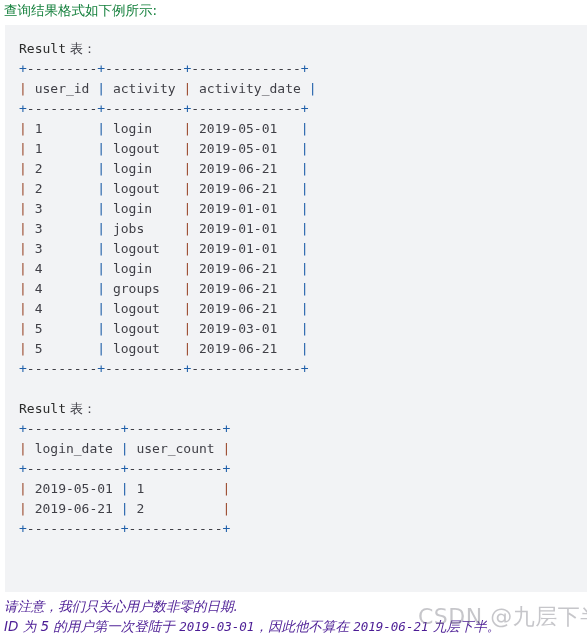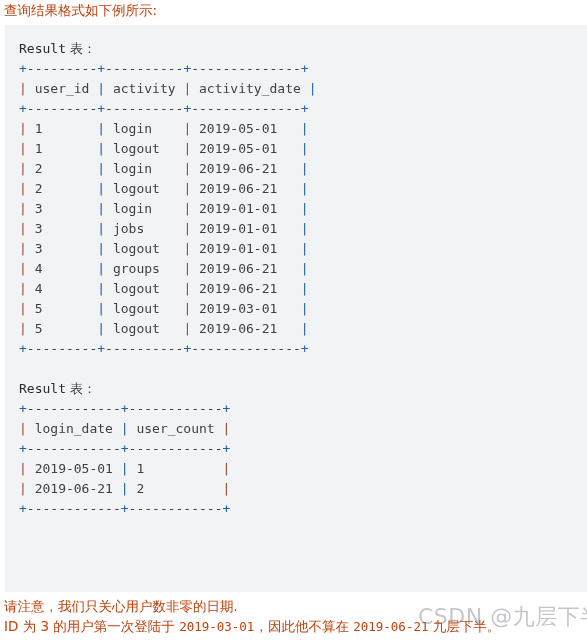--- a/index.html
+++ b/index.html
@@ -19,21 +19,21 @@
     position: absolute;
     inset: 0;
   }
   .intro-line {
     position: absolute;
     left: 4px;
     top: 1px;
     font-family: "DejaVu Sans", sans-serif;
     font-size: 13.5px;
     line-height: 18px;
-    color: #c2410c;
+    color: #15803d;
     white-space: pre;
     text-align: right;
   }
   .code-block {
     position: absolute;
     left: 5px;
     top: 25px;
     width: 582px;
     height: 567px;
     background: #f2f3f5;
@@ -61,21 +61,22 @@
     position: absolute;
     left: 4px;
     top: 596px;
     width: 583px;
   }
   .note-line {
     font-family: "DejaVu Sans", sans-serif;
     font-size: 13.5px;
     line-height: 20px;
     white-space: pre;
-    color: #c2410c;
+    color: #4c1d95;
+    font-style: italic;
   }
   .mono-inline {
     font-family: "DejaVu Sans Mono", monospace;
     font-size: 12.5px;
   }
   .watermark {
     position: absolute;
     left: 418px;
     top: 604px;
     font-family: "DejaVu Sans", sans-serif;
@@ -102,20 +103,21 @@
     <div class="code-line"><span style="color: rgb(31, 95, 169);">+</span>---------<span style="color: rgb(31, 95, 169);">+</span>----------<span style="color: rgb(31, 95, 169);">+</span>--------------<span style="color: rgb(31, 95, 169);">+</span></div>
     <div class="code-line"><span style="color: rgb(155, 75, 46);">|</span> user_id <span style="color: rgb(31, 95, 169);">|</span> activity <span style="color: rgb(155, 75, 46);">|</span> activity_date <span style="color: rgb(31, 95, 169);">|</span></div>
     <div class="code-line"><span style="color: rgb(31, 95, 169);">+</span>---------<span style="color: rgb(31, 95, 169);">+</span>----------<span style="color: rgb(31, 95, 169);">+</span>--------------<span style="color: rgb(31, 95, 169);">+</span></div>
     <div class="code-line"><span style="color: rgb(155, 75, 46);">|</span> 1       <span style="color: rgb(31, 95, 169);">|</span> login    <span style="color: rgb(155, 75, 46);">|</span> 2019-05-01   <span style="color: rgb(31, 95, 169);">|</span></div>
     <div class="code-line"><span style="color: rgb(155, 75, 46);">|</span> 1       <span style="color: rgb(31, 95, 169);">|</span> logout   <span style="color: rgb(155, 75, 46);">|</span> 2019-05-01   <span style="color: rgb(31, 95, 169);">|</span></div>
     <div class="code-line"><span style="color: rgb(155, 75, 46);">|</span> 2       <span style="color: rgb(31, 95, 169);">|</span> login    <span style="color: rgb(155, 75, 46);">|</span> 2019-06-21   <span style="color: rgb(31, 95, 169);">|</span></div>
     <div class="code-line"><span style="color: rgb(155, 75, 46);">|</span> 2       <span style="color: rgb(31, 95, 169);">|</span> logout   <span style="color: rgb(155, 75, 46);">|</span> 2019-06-21   <span style="color: rgb(31, 95, 169);">|</span></div>
     <div class="code-line"><span style="color: rgb(155, 75, 46);">|</span> 3       <span style="color: rgb(31, 95, 169);">|</span> login    <span style="color: rgb(155, 75, 46);">|</span> 2019-01-01   <span style="color: rgb(31, 95, 169);">|</span></div>
     <div class="code-line"><span style="color: rgb(155, 75, 46);">|</span> 3       <span style="color: rgb(31, 95, 169);">|</span> jobs     <span style="color: rgb(155, 75, 46);">|</span> 2019-01-01   <span style="color: rgb(31, 95, 169);">|</span></div>
     <div class="code-line"><span style="color: rgb(155, 75, 46);">|</span> 3       <span style="color: rgb(31, 95, 169);">|</span> logout   <span style="color: rgb(155, 75, 46);">|</span> 2019-01-01   <span style="color: rgb(31, 95, 169);">|</span></div>
+    <div class="code-line"><span style="color: rgb(155, 75, 46);">|</span> 4       <span style="color: rgb(31, 95, 169);">|</span> login    <span style="color: rgb(155, 75, 46);">|</span> 2019-06-21   <span style="color: rgb(31, 95, 169);">|</span></div>
     <div class="code-line"><span style="color: rgb(155, 75, 46);">|</span> 4       <span style="color: rgb(31, 95, 169);">|</span> groups   <span style="color: rgb(155, 75, 46);">|</span> 2019-06-21   <span style="color: rgb(31, 95, 169);">|</span></div>
     <div class="code-line"><span style="color: rgb(155, 75, 46);">|</span> 4       <span style="color: rgb(31, 95, 169);">|</span> logout   <span style="color: rgb(155, 75, 46);">|</span> 2019-06-21   <span style="color: rgb(31, 95, 169);">|</span></div>
     <div class="code-line"><span style="color: rgb(155, 75, 46);">|</span> 5       <span style="color: rgb(31, 95, 169);">|</span> logout   <span style="color: rgb(155, 75, 46);">|</span> 2019-03-01   <span style="color: rgb(31, 95, 169);">|</span></div>
     <div class="code-line"><span style="color: rgb(155, 75, 46);">|</span> 5       <span style="color: rgb(31, 95, 169);">|</span> logout   <span style="color: rgb(155, 75, 46);">|</span> 2019-06-21   <span style="color: rgb(31, 95, 169);">|</span></div>
     <div class="code-line"><span style="color: rgb(31, 95, 169);">+</span>---------<span style="color: rgb(31, 95, 169);">+</span>----------<span style="color: rgb(31, 95, 169);">+</span>--------------<span style="color: rgb(31, 95, 169);">+</span></div>
 
     <div class="code-line blank"></div>
 
     <div class="code-line"><span class="tok-label">Result</span><span class="tok-cjk"> 表：</span></div>
 
@@ -123,18 +125,18 @@
     <div class="code-line"><span style="color: rgb(155, 75, 46);">|</span> login_date <span style="color: rgb(31, 95, 169);">|</span> user_count <span style="color: rgb(155, 75, 46);">|</span></div>
     <div class="code-line"><span style="color: rgb(31, 95, 169);">+</span>------------<span style="color: rgb(31, 95, 169);">+</span>------------<span style="color: rgb(31, 95, 169);">+</span></div>
     <div class="code-line"><span style="color: rgb(155, 75, 46);">|</span> 2019-05-01 <span style="color: rgb(31, 95, 169);">|</span> 1          <span style="color: rgb(155, 75, 46);">|</span></div>
     <div class="code-line"><span style="color: rgb(155, 75, 46);">|</span> 2019-06-21 <span style="color: rgb(31, 95, 169);">|</span> 2          <span style="color: rgb(155, 75, 46);">|</span></div>
     <div class="code-line"><span style="color: rgb(31, 95, 169);">+</span>------------<span style="color: rgb(31, 95, 169);">+</span>------------<span style="color: rgb(31, 95, 169);">+</span></div>
 
   </div>
 
   <div class="footer-notes">
     <div class="note-line">请注意，我们只关心用户数非零的日期.</div>
-    <div class="note-line"><span>ID 为 3 的用户第一次登陆于 </span><span class="mono-inline">2019-03-01</span><span>，因此他不算在 </span><span class="mono-inline">2019-06-21</span><span> 九层下半。</span></div>
+    <div class="note-line"><span>ID 为 5 的用户第一次登陆于 </span><span class="mono-inline">2019-03-01</span><span>，因此他不算在 </span><span class="mono-inline">2019-06-21</span><span> 九层下半。</span></div>
   </div>
 
   <div class="watermark">CSDN @九层下半</div>
 
 </div>
 
 </body></html>

